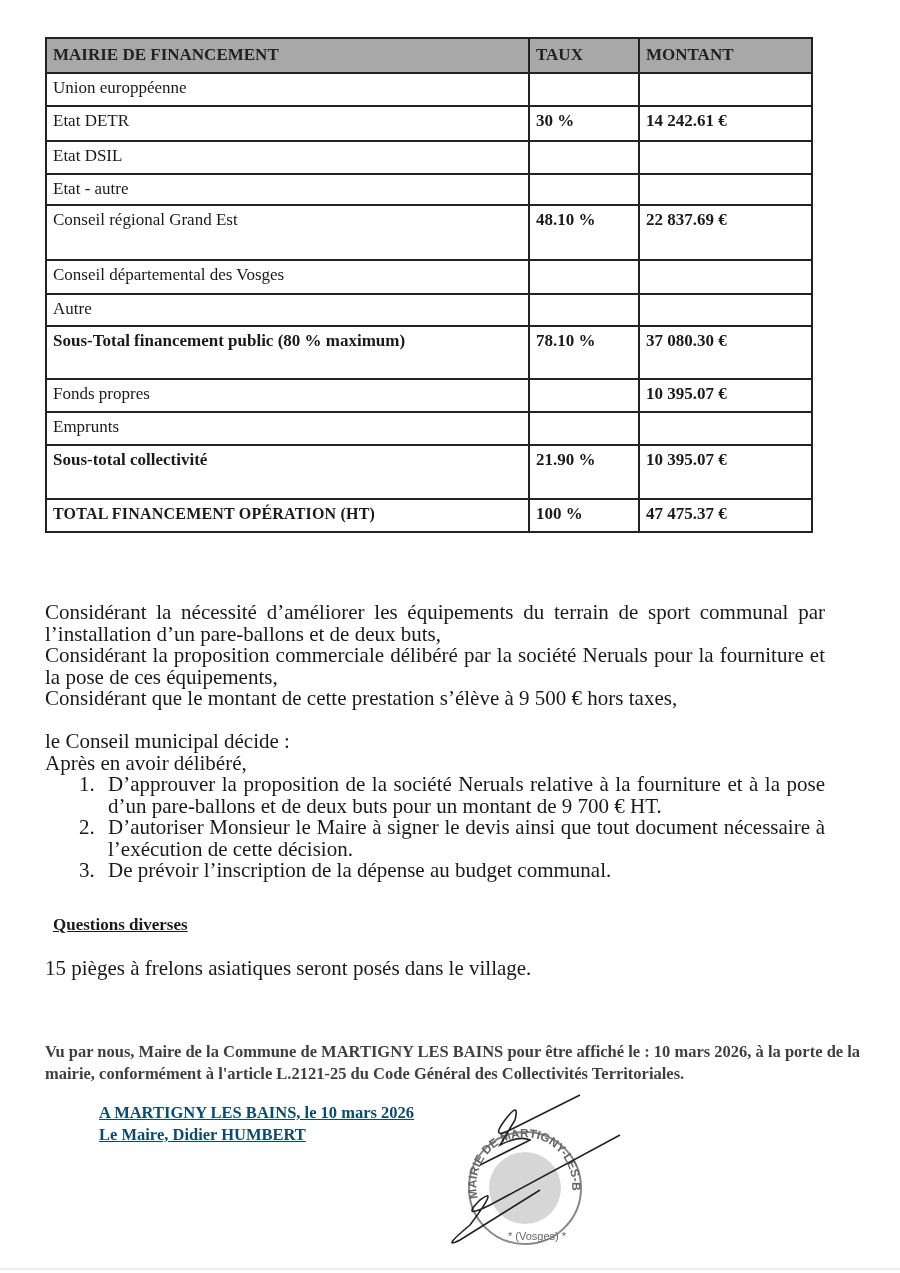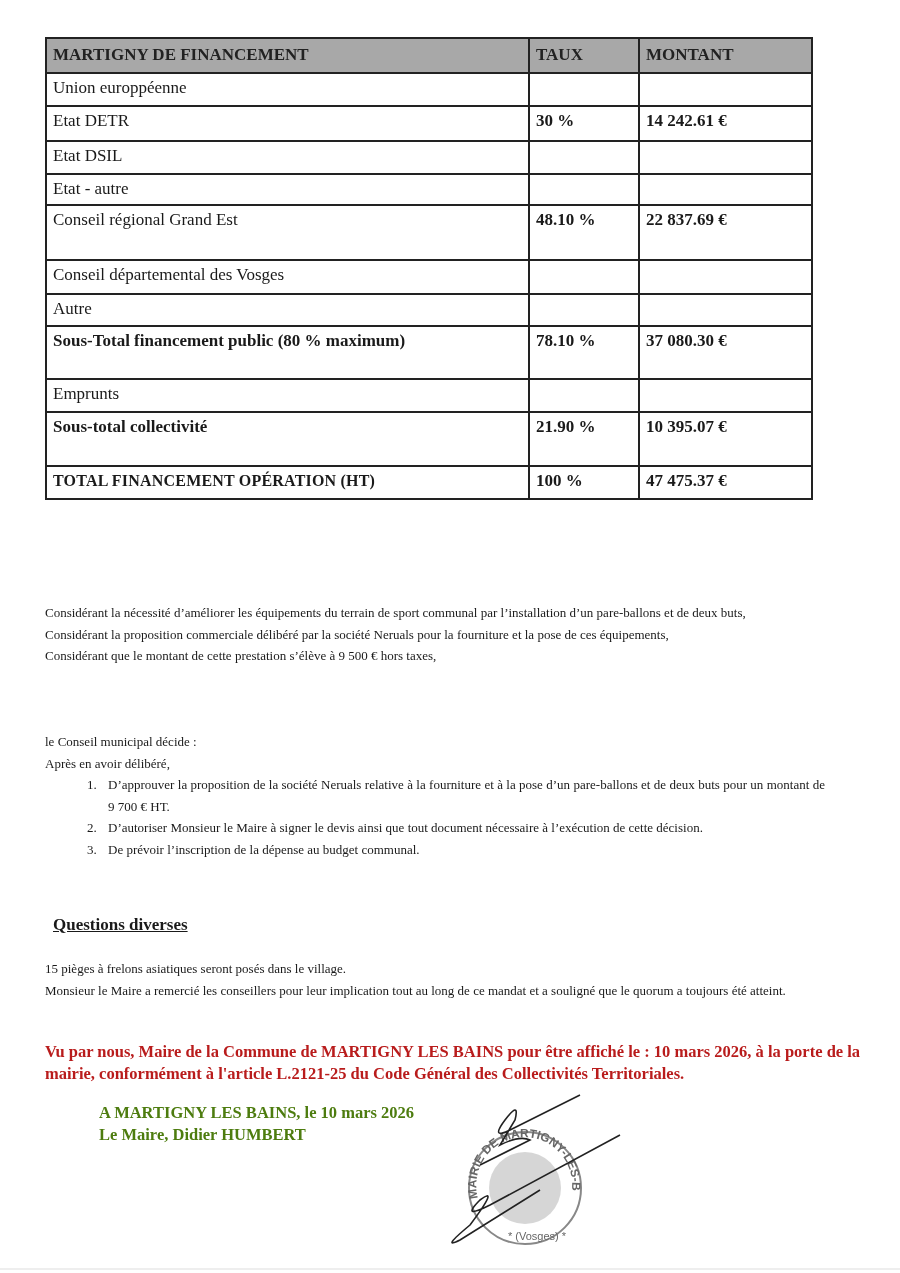--- a/index.html
+++ b/index.html
@@ -11,49 +11,49 @@
   table.fin td, table.fin th { border:2px solid #222; padding:3px 6px 0 6px; vertical-align:top;
               text-align:left; line-height:21px; }
   table.fin th { background:#a8a8a8; font-weight:bold; font-size:17px; color:#222; height:28px; padding-top:5px; }
   table.fin col.c1 { width:483px; } table.fin col.c2 { width:110px; } table.fin col.c3 { width:173px; }
   table.fin td.num { font-weight:bold; }
   table.fin tr.bold td.lbl { font-weight:bold; }
   table.fin tr.total td.lbl { font-weight:bold; font-size:16px; letter-spacing:0.2px; }
   .r1 td{height:28px} .r2 td{height:30px} .r3 td{height:28px} .r4 td{height:26px} .r5 td{height:50px}
   .r6 td{height:29px} .r7 td{height:27px} .r8 td{height:48px} .r9 td{height:28px} .r10 td{height:28px}
   .r11 td{height:49px} .r12 td{height:28px}
-  .body-text { position:absolute; left:45px; width:780px; font-size:13px; line-height:21.5px; }
+  .body-text { position:absolute; left:45px; width:780px; font-size:21px; line-height:21.5px; }
   h2.delib { position:absolute; left:45px; top:538px; margin:0; font-size:17px; font-weight:bold; }
   .considerants { top:602px; }
   .decide { top:731px; }
   ol.decisions { margin:0; padding-left:55px; }
   ol.decisions li { padding-left:8px; text-align:justify; }
   .just { text-align:justify; }
   h3.qd { position:absolute; left:53px; top:915px; margin:0; font-size:17px; font-weight:bold; text-decoration:underline; }
   .divers { top:958px; }
-  .affichage { position:absolute; left:45px; top:1041px; width:820px; color:#b91c1c; font-weight:bold;
+  .affichage { position:absolute; left:45px; top:1041px; width:820px; color:#404040; font-weight:bold;
                font-size:16.5px; line-height:22px; }
-  .signature-block { position:absolute; left:99px; top:1102px; color:#4d7c0f; font-weight:bold; font-size:16.5px; line-height:22px; }
+  .signature-block { position:absolute; left:99px; top:1102px; color:#0c4a6e; font-weight:bold; font-size:16.5px; line-height:22px;text-decoration:underline; }
   .stamp { position:absolute; left:420px; top:1090px; width:220px; height:170px; }
   .scanline { position:absolute; left:0; top:1268px; width:900px; height:2px; background:#eee; }
 </style>
 </head>
 <body>
 
 <div class="page">
 
   <table class="fin">
     <colgroup>
         <col class="c1">
         <col class="c2">
         <col class="c3">
       </colgroup>
     <thead>
       <tr>
-        <th>MARTIGNY DE FINANCEMENT</th>
+        <th>MAIRIE DE FINANCEMENT</th>
         <th>TAUX</th>
         <th>MONTANT</th>
       </tr>
     </thead>
     <tbody>
       <tr class="r1">
         <td class="lbl">Union europpéenne</td>
         <td class="num"></td>
         <td class="num"></td>
       </tr>
@@ -85,20 +85,25 @@
       <tr class="r7">
         <td class="lbl">Autre</td>
         <td class="num"></td>
         <td class="num"></td>
       </tr>
       <tr class="r8 bold">
         <td class="lbl">Sous-Total financement public (80 % maximum)</td>
         <td class="num">78.10 %</td>
         <td class="num">37 080.30 €</td>
       </tr>
+      <tr class="r9">
+        <td class="lbl">Fonds propres</td>
+        <td class="num"></td>
+        <td class="num">10 395.07 €</td>
+      </tr>
       <tr class="r10">
         <td class="lbl">Emprunts</td>
         <td class="num"></td>
         <td class="num"></td>
       </tr>
       <tr class="r11 bold">
         <td class="lbl">Sous-total collectivité</td>
         <td class="num">21.90 %</td>
         <td class="num">10 395.07 €</td>
       </tr>
@@ -124,21 +129,20 @@
       <li>D’approuver la proposition de la société Neruals relative à la fourniture et à la pose d’un pare-ballons et de deux buts pour un montant de 9 700 € HT.</li>
       <li>D’autoriser Monsieur le Maire à signer le devis ainsi que tout document nécessaire à l’exécution de cette décision.</li>
       <li>De prévoir l’inscription de la dépense au budget communal.</li>
     </ol>
   </div>
 
   <h3 class="qd">Questions diverses</h3>
 
   <div class="body-text divers" style="width:775px;">
     <div>15 pièges à frelons asiatiques seront posés dans le village.</div>
-    <div>Monsieur le Maire a remercié les conseillers pour leur implication tout au long de ce mandat et a souligné que le quorum a toujours été atteint.</div>
   </div>
 
   <div class="affichage">Vu par nous, Maire de la Commune de MARTIGNY LES BAINS pour être affiché le : 10 mars 2026, à la porte de la mairie, conformément à l'article L.2121-25 du Code Général des Collectivités Territoriales.</div>
 
   <div class="signature-block">
     <div>A MARTIGNY LES BAINS, le 10 mars 2026</div>
     <div>Le Maire, Didier HUMBERT</div>
   </div>
 
   <svg class="stamp" viewBox="0 0 220 170">

